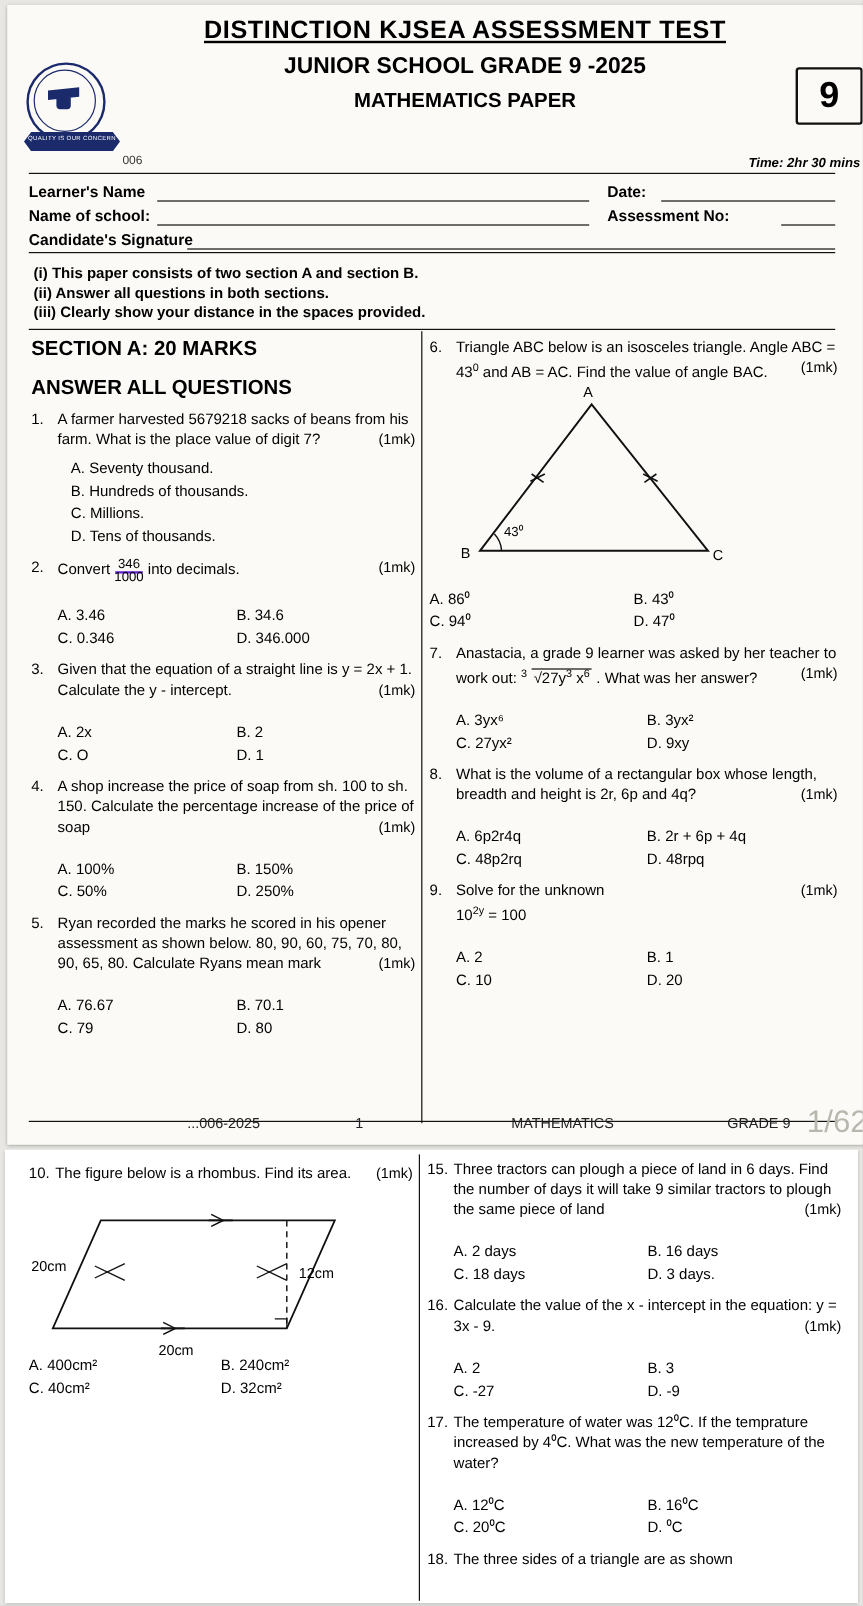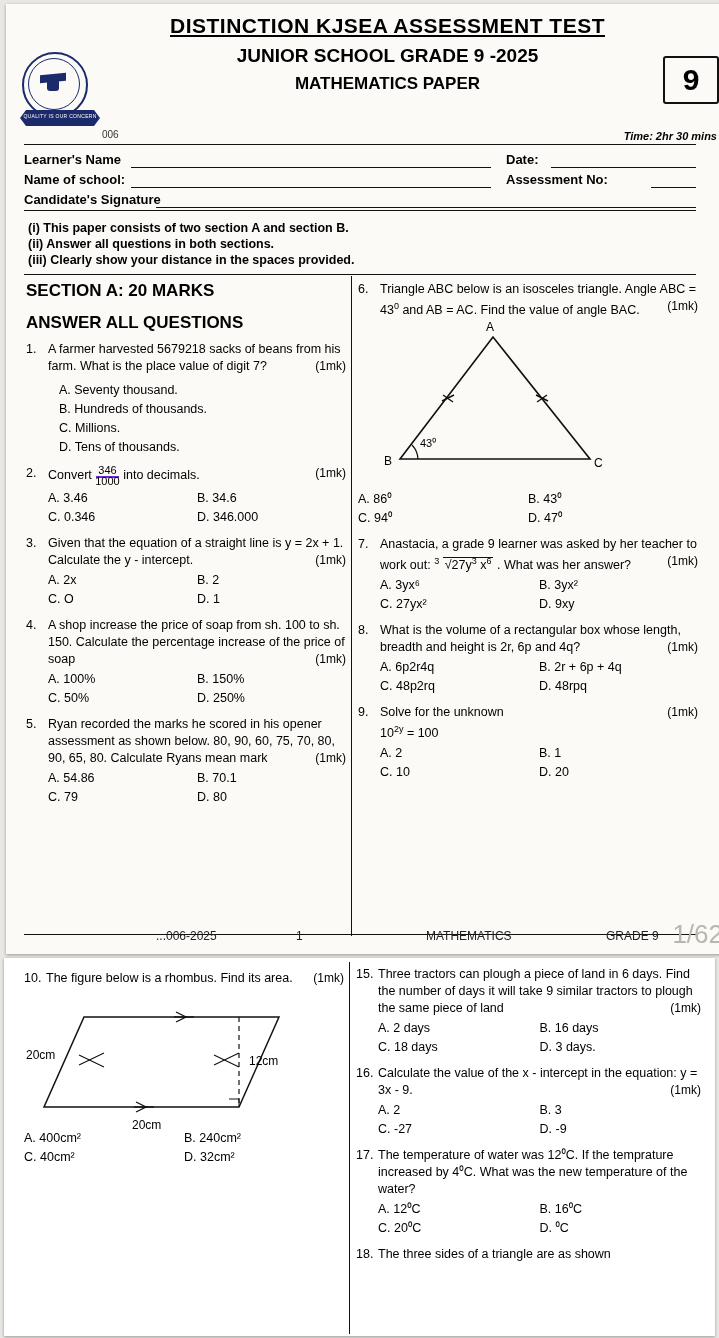--- a/index.html
+++ b/index.html
@@ -25,21 +25,21 @@
   .line{border-bottom:1px solid #111;display:inline-block;vertical-align:bottom;}
   .hr{position:absolute;left:18px;width:672px;border-top:1px solid #111;}
   .instr{position:absolute;left:22px;font-size:12.5px;font-weight:bold;line-height:16px;}
   .coltitle{font-size:17px;font-weight:bold;}
   .colL{position:absolute;left:20px;top:277px;width:320px;}
   .colR{position:absolute;left:352px;top:277px;width:340px;}
   .vline{position:absolute;left:345px;top:272px;width:0;height:660px;border-left:1px solid #111;}
   .q{position:relative;font-size:12.5px;line-height:17px;margin-top:8px;padding-left:22px;}
   .q .n{position:absolute;left:0;top:0;width:18px;text-align:left;}
   .mk{float:right;font-size:12px;}
-  .opts{display:flex;flex-wrap:wrap;margin-top:2px;}
+  .opts{display:flex;flex-wrap:wrap;margin-top:17px;}
   .opt{width:50%;font-size:12.5px;line-height:19px;}
   .optfull{width:100%;font-size:12.5px;line-height:19px;}
   .frac{display:inline-block;text-align:center;vertical-align:-6px;font-size:11px;line-height:11px;}
   .frac .top{border-bottom:2px solid #6d28d9;padding:0 2px;}
   .sup{font-size:9px;vertical-align:super;}
   .footer{position:absolute;left:0;right:0;top:925px;font-size:12px;color:#222;}
   .footer .c1{position:absolute;left:150px;}
   .footer .c2{position:absolute;left:290px;}
   .footer .c3{position:absolute;left:420px;}
   .footer .c4{position:absolute;left:600px;}
@@ -147,21 +147,21 @@
           <div class="opt">B. 150%</div>
           <div class="opt">C. 50%</div>
           <div class="opt">D. 250%</div>
         </div>
       </div>
 
       <div class="q">
         <span class="n">5.</span>
         <span>Ryan recorded the marks he scored in his opener assessment as shown below. 80, 90, 60, 75, 70, 80, 90, 65, 80. Calculate Ryans mean mark<span class="mk">(1mk)</span></span>
         <div class="opts">
-          <div class="opt">A. 54.86</div>
+          <div class="opt">A. 76.67</div>
           <div class="opt">B. 70.1</div>
           <div class="opt">C. 79</div>
           <div class="opt">D. 80</div>
         </div>
       </div>
     </div>
 
     <div class="colR">
       <div class="q" style="margin-top:0;">
         <span class="n">6.</span>

